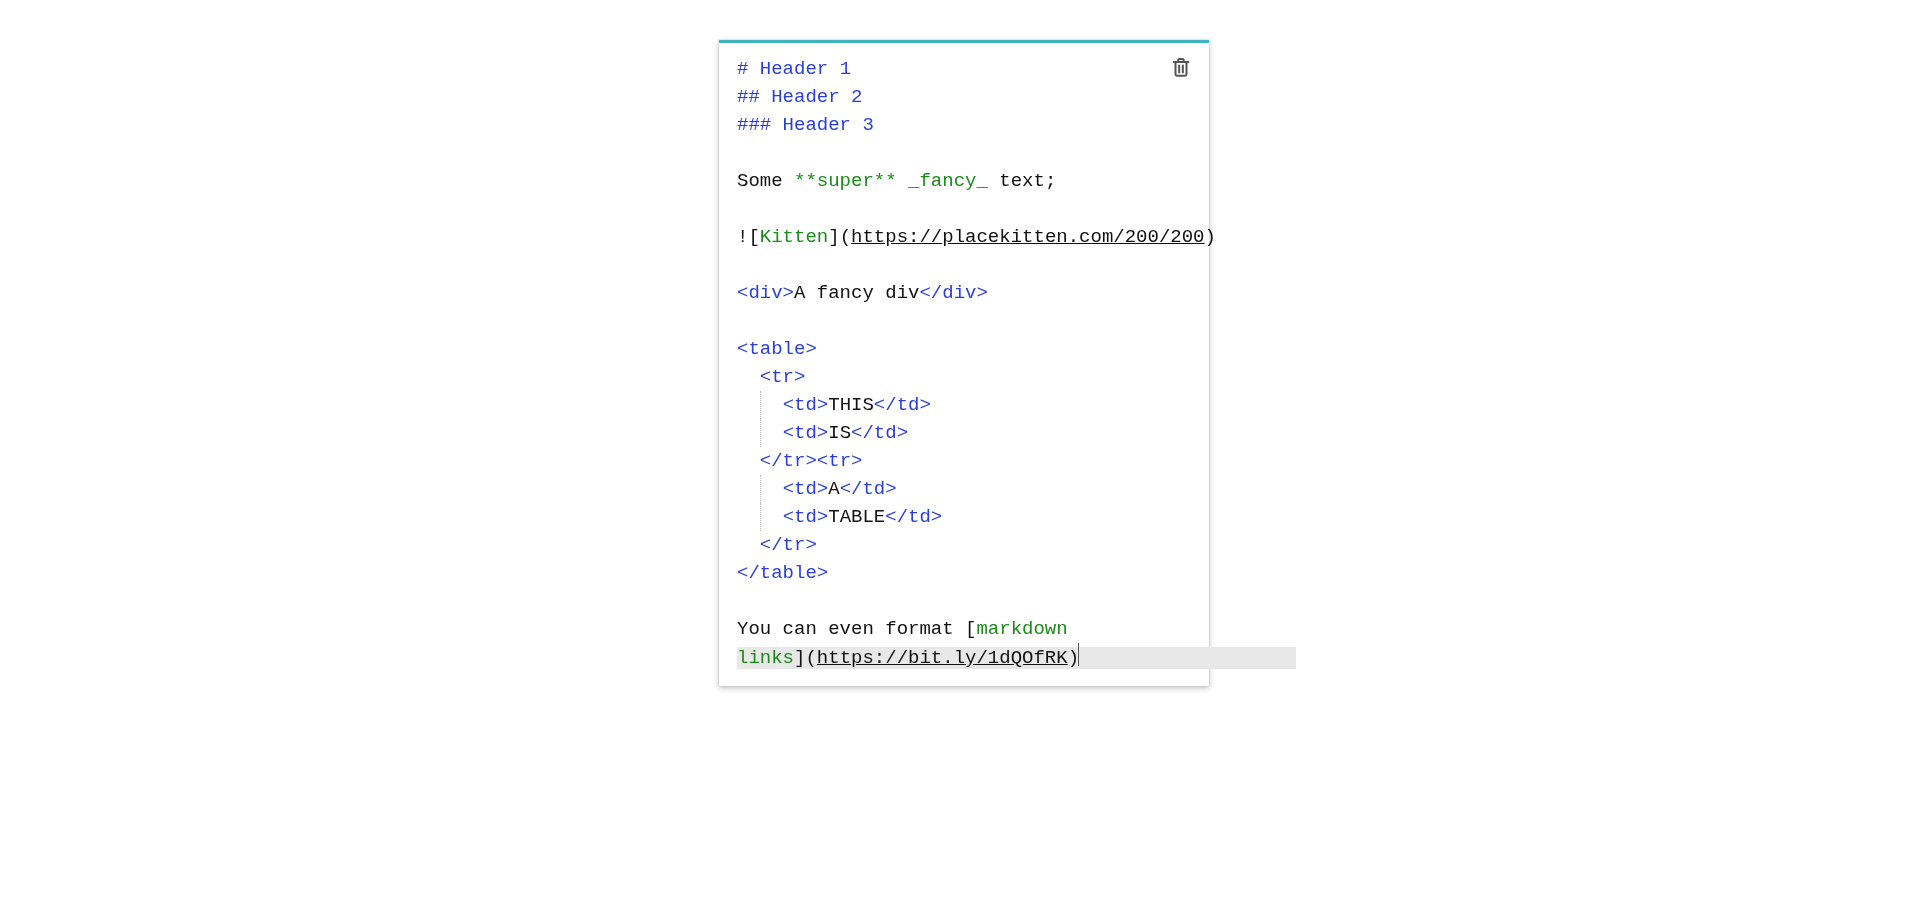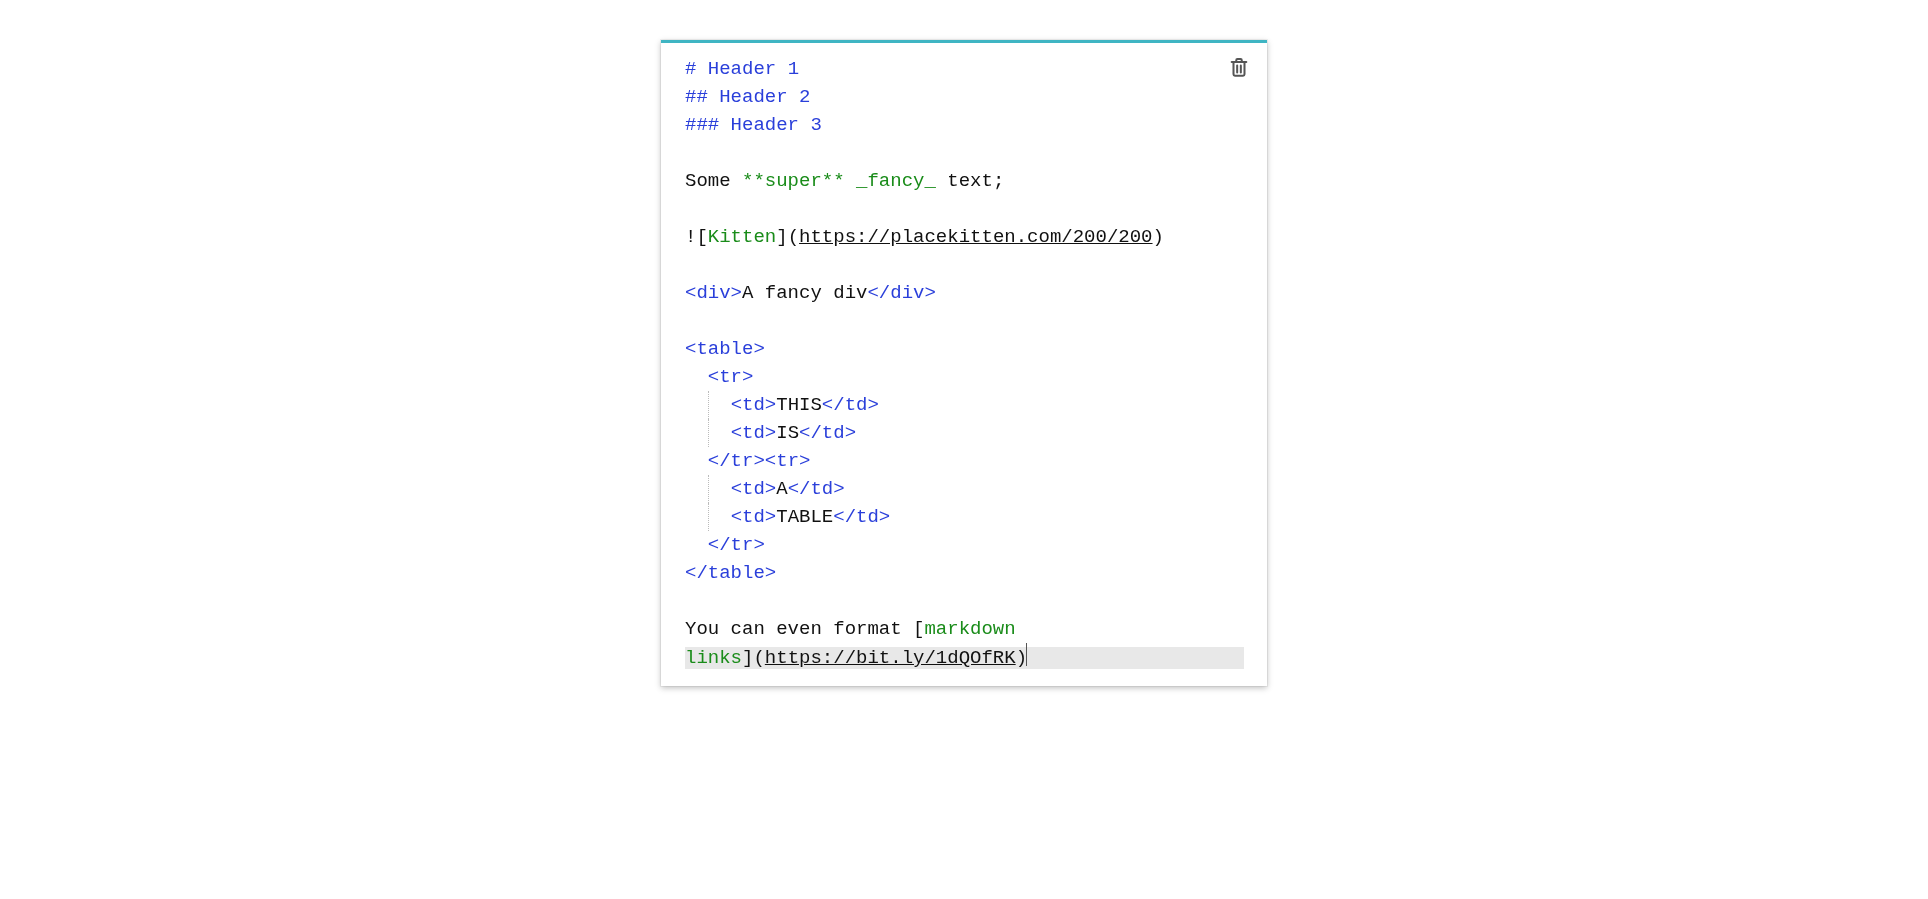--- a/index.html
+++ b/index.html
@@ -7,26 +7,26 @@
       background: #fff;
       width: 1928px;
       height: 899px;
       display: flex;
       justify-content: center;
       align-items: flex-start;
       padding-top: 40px;
       font-family: sans-serif;
     }
     .card {
-      width: 606px;
+      width: 490px;
       background: #fff;
       border-top: 3px solid #3FB5C3;
       box-shadow: 0 2px 6px rgba(0,0,0,0.25), 0 0 0 1px rgba(0,0,0,0.05);
       position: relative;
-      padding: 12px 18px 14px 24px;
+      padding: 12px 18px 14px 18px;
     }
     .trash-btn {
       position: absolute;
       top: 10px;
       right: 14px;
       width: 28px;
       height: 28px;
       cursor: pointer;
       color: #555;
       display: flex;

